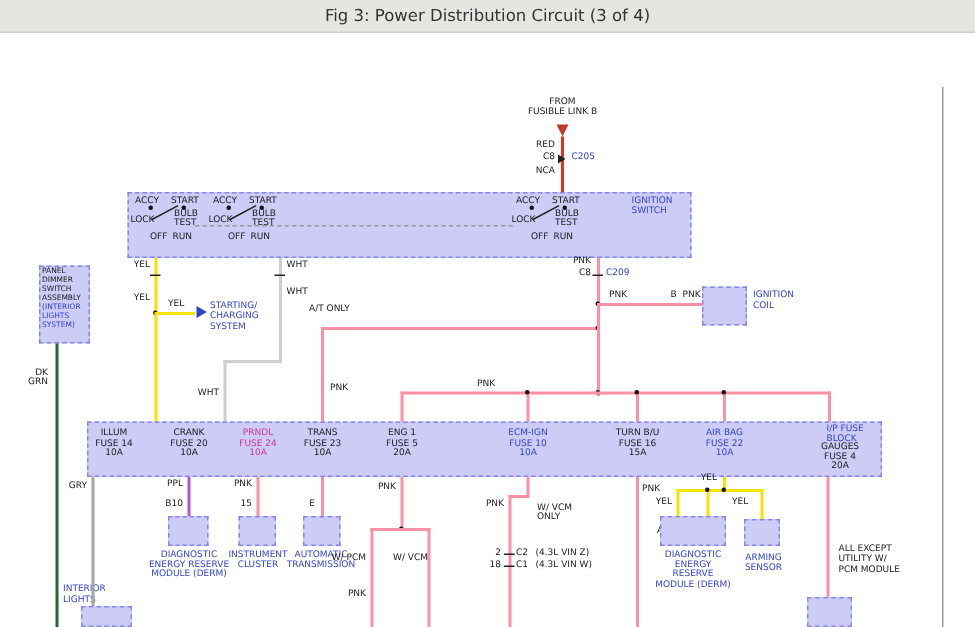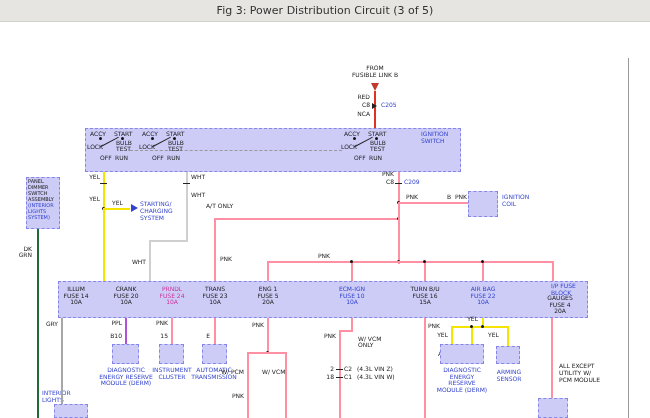--- a/index.html
+++ b/index.html
@@ -25,21 +25,21 @@
   .fuse{position:absolute;width:48px;text-align:center;font-size:6px;line-height:1.12;color:#1a1a1a}
   .comp{position:absolute;text-align:center;font-size:6px;line-height:1.12}
   .vline{position:absolute;width:1px;background:#9a9a9a}
 </style>
 </head>
 <body>
 
 <div id="screen">
 
   <div id="titlebar">
-    <span>Fig 3: Power Distribution Circuit (3 of 5)</span>
+    <span>Fig 3: Power Distribution Circuit (3 of 4)</span>
   </div>
 
   <div class="vline" style="left:628px;top:58px;height:360px"></div>
 
   <div class="lbl c" style="left:345px;top:65px;width:60px">FROM</div>
   <div class="lbl c" style="left:337px;top:72px;width:76px">FUSIBLE LINK B</div>
   <div class="tri-d" style="left:371px;top:83px"></div>
   <div class="vw" style="left: 374px; top: 91px; height: 37px; background: rgb(224, 49, 39);"></div>
   <div class="lbl r" style="left:342px;top:94px;width:28px">RED</div>
   <div class="lbl r" style="left:342px;top:102px;width:28px">C8</div>

